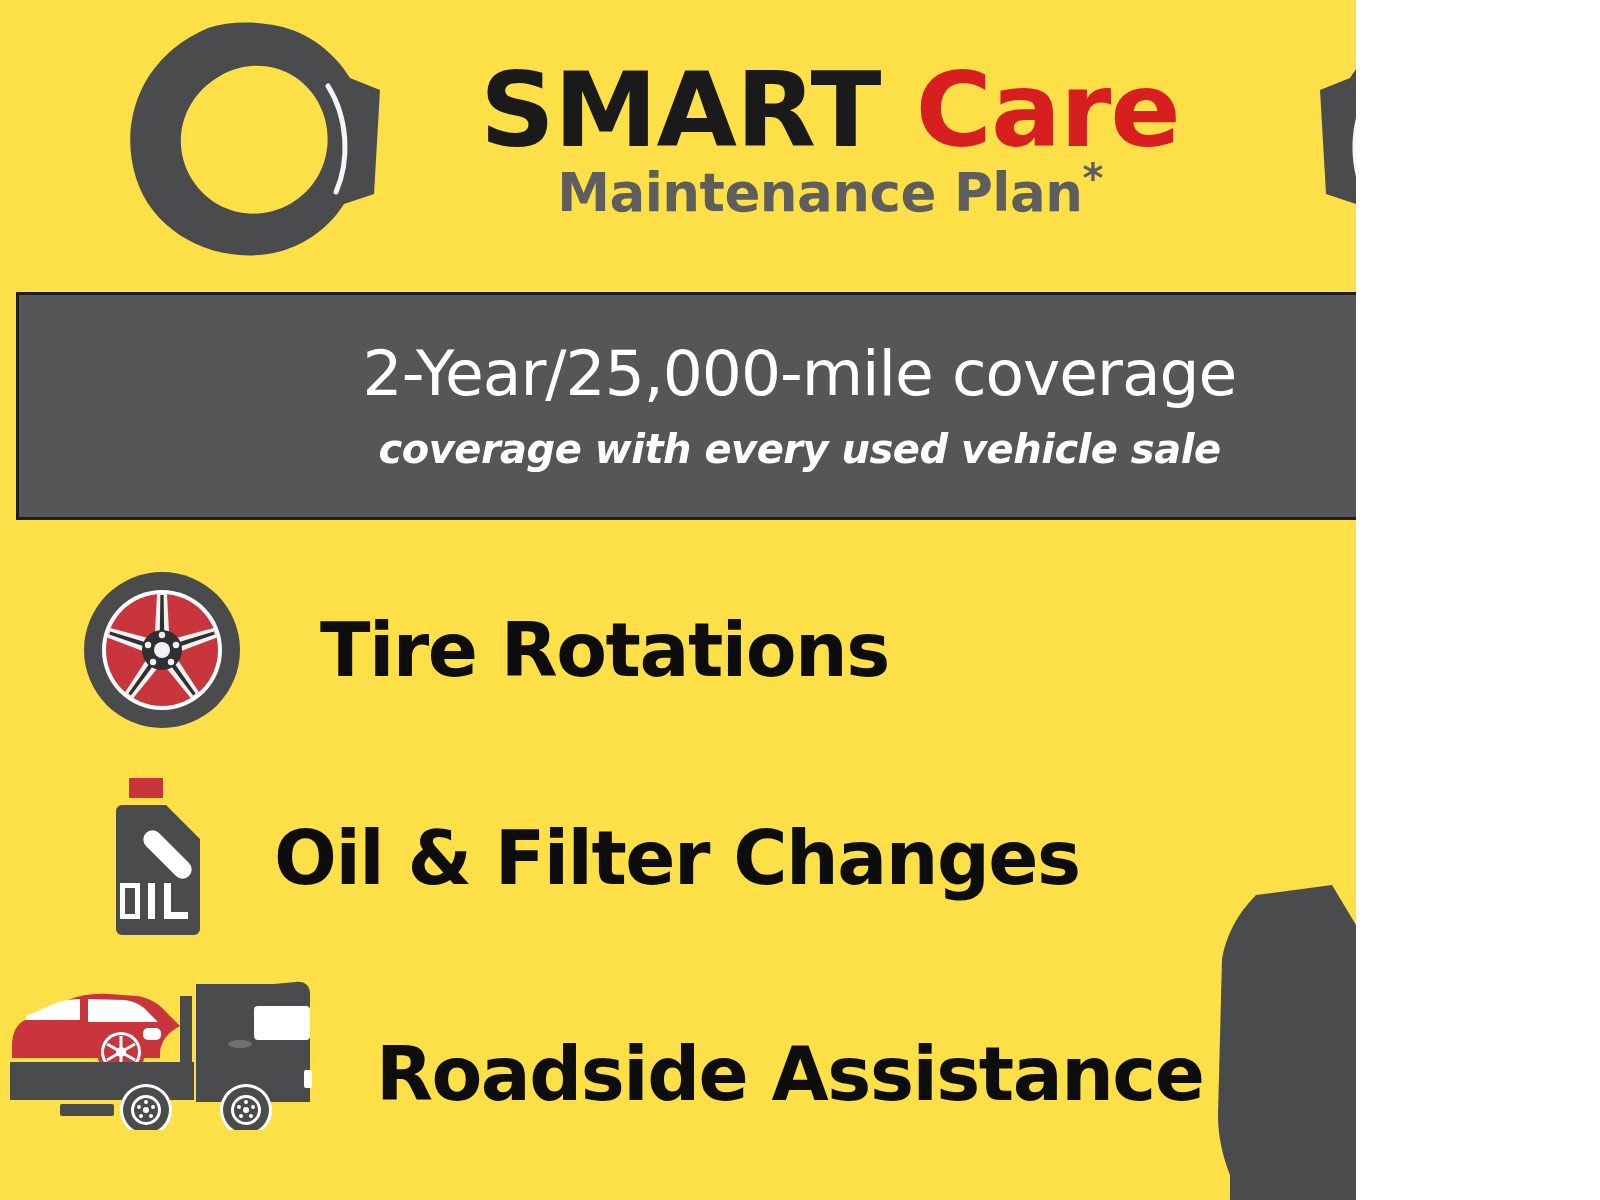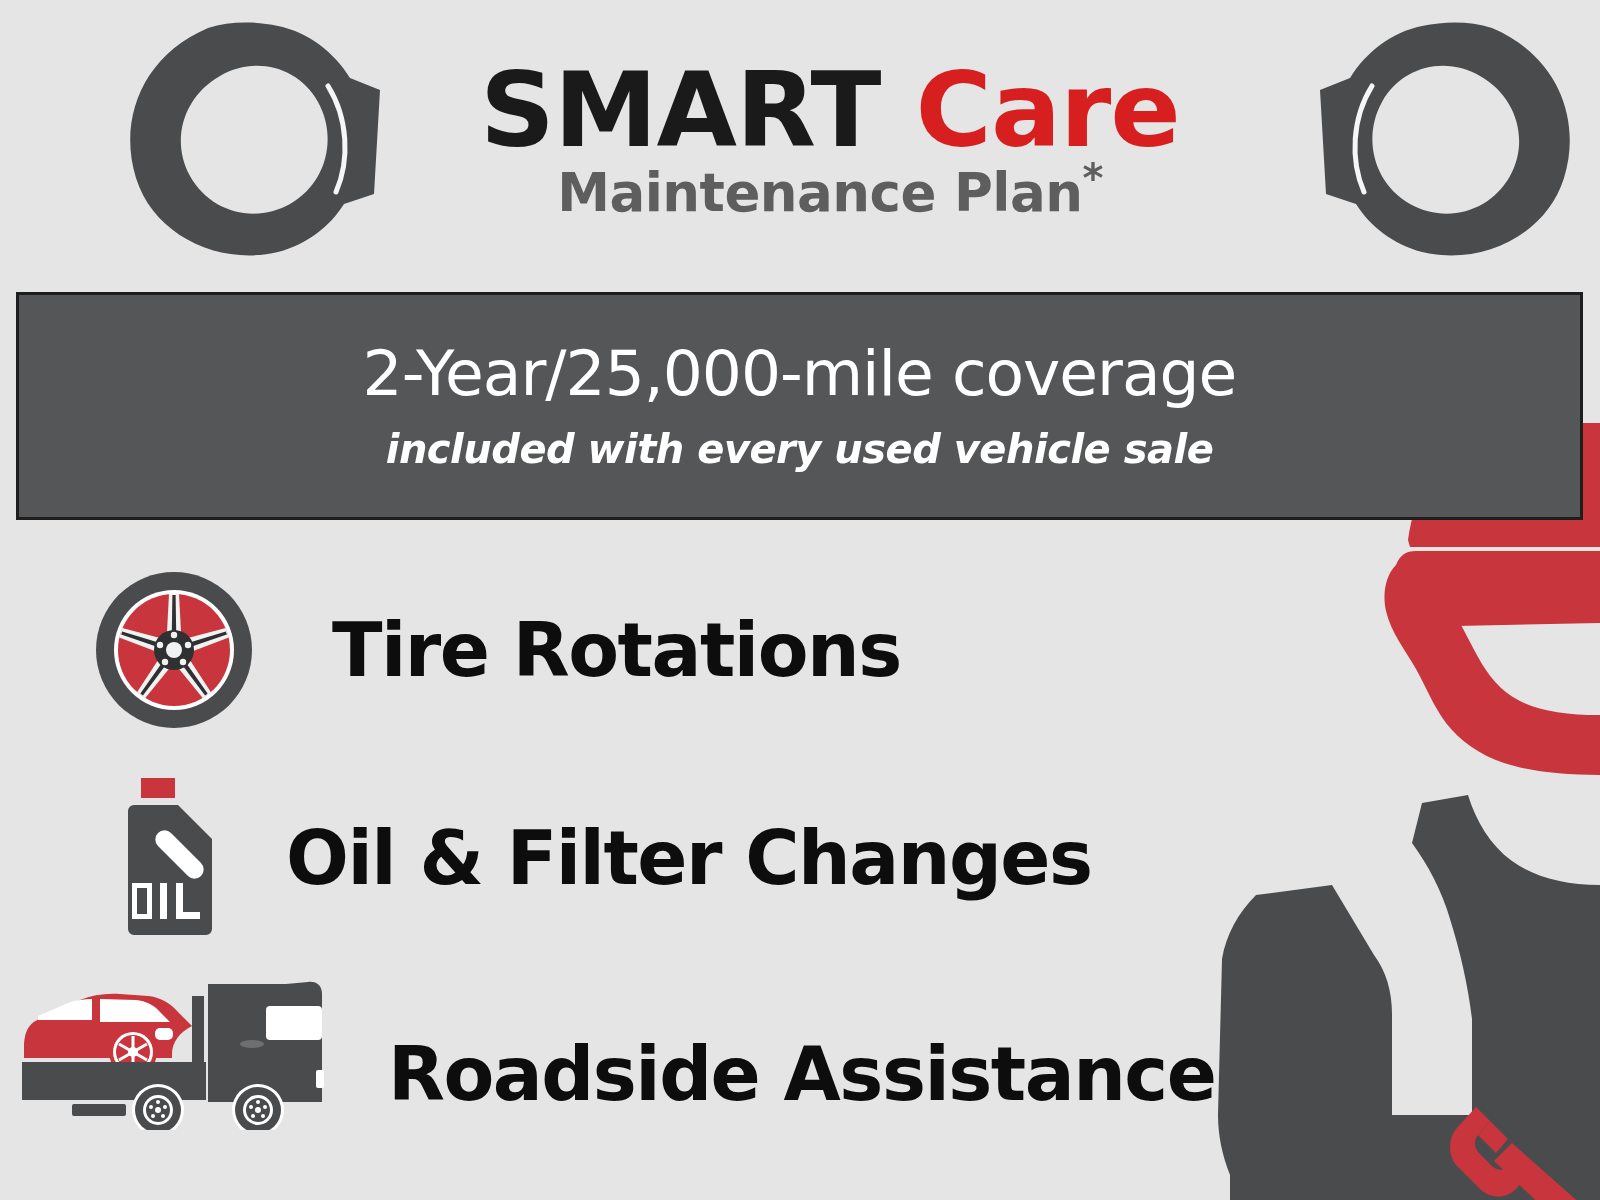--- a/index.html
+++ b/index.html
@@ -3,21 +3,21 @@
 <meta charset="utf-8">
 <style>
   html,body{margin:0;padding:0;background:#ffffff;}
   body{
     font-family:"Liberation Sans", sans-serif;
     width:1600px;height:1200px;
     overflow:hidden;
     position:relative;
     -webkit-font-smoothing:antialiased;
   }
-  #root{position:relative;width:1600px;height:1200px;background:#e5e5e5;overflow:hidden;}
+  #root{position:relative;width:1356px;height:1200px;background:#fde047;overflow:hidden;}
 
   
   .logo-band{position:absolute;left:0;top:0;width:1600px;height:285px;}
 
   .wrench{position:absolute;top:8px;width:340px;height:265px;}
   .wrench-left{left:112px;}
   .wrench-right{left:1248px;}
 
   .logo-text{position:absolute;left:430px;top:58px;width:800px;text-align:center;}
   .logo-main{
@@ -68,21 +68,21 @@
     font-weight:bold;
     font-style:italic;
     font-size:40px;
     color:#ffffff;
     letter-spacing:-0.5px;
     white-space:nowrap;
     margin-top:6px;
   }
 
   
-  .features{position:absolute;left:16px;top:530px;width:1180px;height:660px;}
+  .features{position:absolute;left:4px;top:530px;width:1180px;height:660px;}
   .feature{position:absolute;display:flex;align-items:center;}
   .feature-icon{position:relative;flex:0 0 auto;}
   .feature-label{
     font-family:"DejaVu Sans", sans-serif;
     font-weight:bold;
     font-size:74px;
     color:#0d0d0d;
     letter-spacing:-1.5px;
     white-space:nowrap;
   }
@@ -136,21 +136,21 @@
                    C142 216 98 204 78 168 C58 132 72 88 108 68 Z" fill="#4a4b4d"></path>
           <path d="M216 78 C236 110 238 152 224 184" stroke="#ffffff" stroke-width="5" fill="none" stroke-linecap="round" opacity="0.95"></path>
         </g>
       </svg>
     </div>
   </div>
 
   <div class="banner">
     <div class="banner-inner">
       <div class="banner-line1">2-Year/25,000-mile coverage</div>
-      <div class="banner-line2">included with every used vehicle sale</div>
+      <div class="banner-line2">coverage with every used vehicle sale</div>
     </div>
   </div>
 
   <div class="features">
 
     <div class="feature feature-tire">
       <div class="feature-icon">
         <svg viewBox="0 0 160 160" width="160" height="160" aria-hidden="true">
           <circle cx="80" cy="80" r="78" fill="#4a4b4d"></circle>
           <circle cx="80" cy="80" r="60" fill="#ffffff"></circle>

